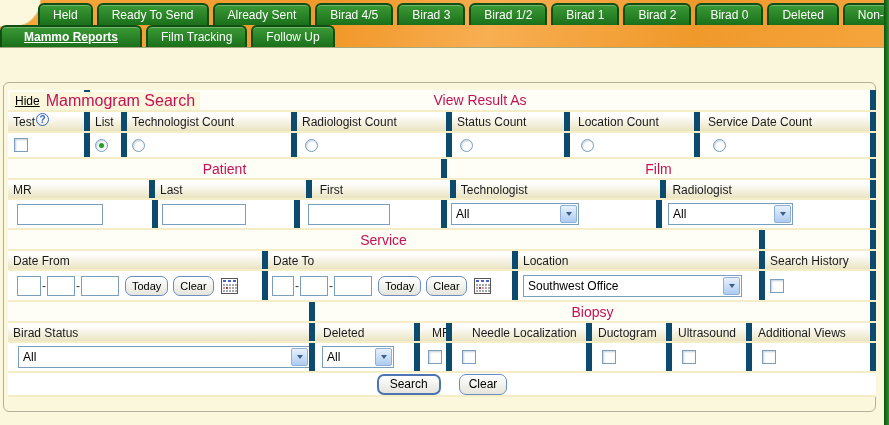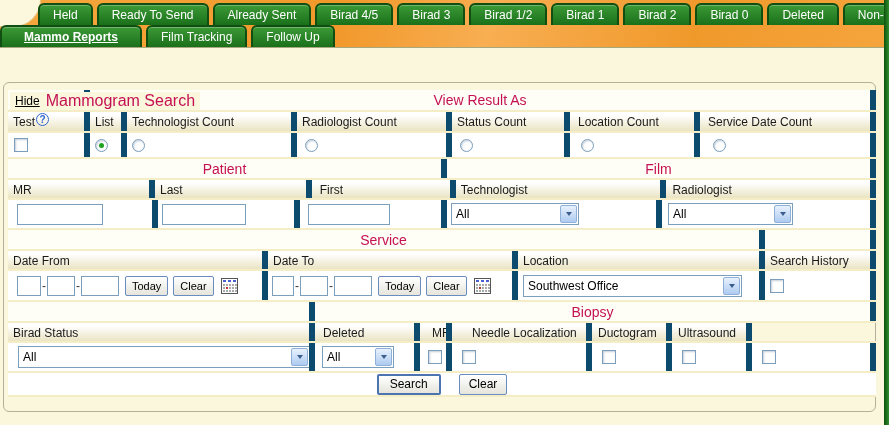--- a/index.html
+++ b/index.html
@@ -55,21 +55,21 @@
     font:12px "Liberation Sans",sans-serif;padding:0 2px;}
   .dash{font-size:12px;color:#333;margin:0 1px;}
   .xp-select{position:relative;box-sizing:border-box;height:22px;background:#fff;
     border:1px solid #7B9EBD;font-size:12px;color:#000;display:flex;align-items:center;
     padding-left:4px;cursor:pointer;flex:none;}
   .sel-arrow{position:absolute;right:1px;top:1px;bottom:1px;width:17px;border-radius:2px;
     background:linear-gradient(#E8F1FD,#AECBF0);border:1px solid #8FB0D8;box-sizing:border-box;
     display:flex;align-items:center;justify-content:center;}
   .tri{width:0;height:0;border-left:3px solid transparent;border-right:3px solid transparent;
     border-top:4px solid #3B5E8C;}
-  .xp-btn{box-sizing:border-box;height:21px;border:1px solid #6A8CC0;border-radius:2px;
+  .xp-btn{box-sizing:border-box;height:21px;border:1px solid #6A8CC0;border-radius:7px;
     background:linear-gradient(#FFFFFF,#E5E5DC);font:12px "Liberation Sans",sans-serif;
     padding:0 9px;color:#000;cursor:pointer;flex:none;}
   .xp-btn.small{height:20px;font-size:11px;padding:0 6px;}
   .xp-btn.primary{border:2px solid #4C74B0;padding:0 11px;}
   .help{width:13px;height:13px;box-sizing:border-box;border:1px solid #2F66D0;border-radius:50%;
     color:#2F66D0;font-size:10px;font-weight:bold;display:inline-flex;align-items:center;
     justify-content:center;margin:-2px 0 0 1px;cursor:pointer;flex:none;}
   .cal{cursor:pointer;flex:none;margin-left:7px;}
   .btnrow{background:#fff;display:flex;align-items:center;justify-content:center;gap:18px;}
 </style>
@@ -282,20 +282,21 @@
       <div class="cell hdr" style="width:561px">Biopsy</div>
     </div>
 
     <div class="row" style="height:20px">
       <div class="cell lbl" style="width:307px">Birad Status</div>
       <div class="cell lbl" style="width:105px;padding-left:8px">Deleted</div>
       <div class="cell lbl" style="width:32px;padding-left:12px">MRI</div>
       <div class="cell lbl" style="width:140px;padding-left:20px">Needle Localization</div>
       <div class="cell lbl" style="width:80px;padding-left:6px">Ductogram</div>
       <div class="cell lbl" style="width:80px;padding-left:6px">Ultrasound</div>
+      <div class="cell lbl" style="width:124px;padding-left:6px">Additional Views</div>
     </div>
 
     <div class="row" style="height:30px">
       <div class="cell ctl" style="width:307px;padding-left:10px">
         <div class="xp-select" style="width:292px">
           <span>All</span>
           <span class="sel-arrow">
               <i class="tri"></i>
             </span>
         </div>

